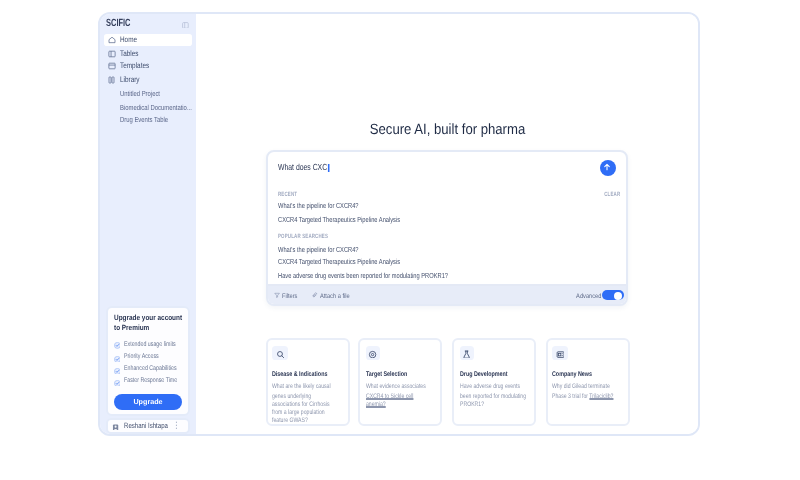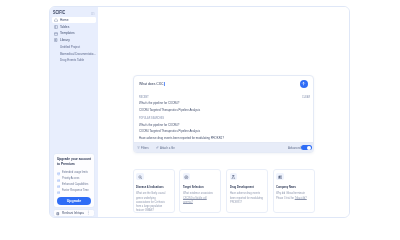--- a/index.html
+++ b/index.html
@@ -175,20 +175,21 @@
             <rect x="1.6" y="0.9" width="8.8" height="10.2" rx="1.6" fill="#7c869f"></rect>
             <circle cx="6" cy="4.4" r="1.7" fill="#f4f6fa"></circle>
             <path d="M2.9 10.6 a3.3 3.3 0 0 1 6.2 0 z" fill="#f4f6fa"></path>
           </svg></span>
       <span class="pf-name"><span>Reshani Ishtapara</span></span>
       <span class="pf-more">⋮</span>
     </div>
   </div>
 
   <div class="main">
+    <div class="h1"><span>Secure AI, built for pharma</span></div>
 
     <div class="searchwrap">
       <div class="srow">
         <div class="sinput"><span class="sinner"><span>What does CXC</span><span class="caret"></span></span></div>
         <div class="sbtn">
           <svg viewBox="0 0 12 12" width="5" height="5">
               <path d="M6 9.3 V3.1 M3.3 5.6 L6 2.9 L8.7 5.6" fill="none" stroke="#fff" stroke-width="1.3" stroke-linecap="round" stroke-linejoin="round"></path>
             </svg>
         </div>
       </div>

